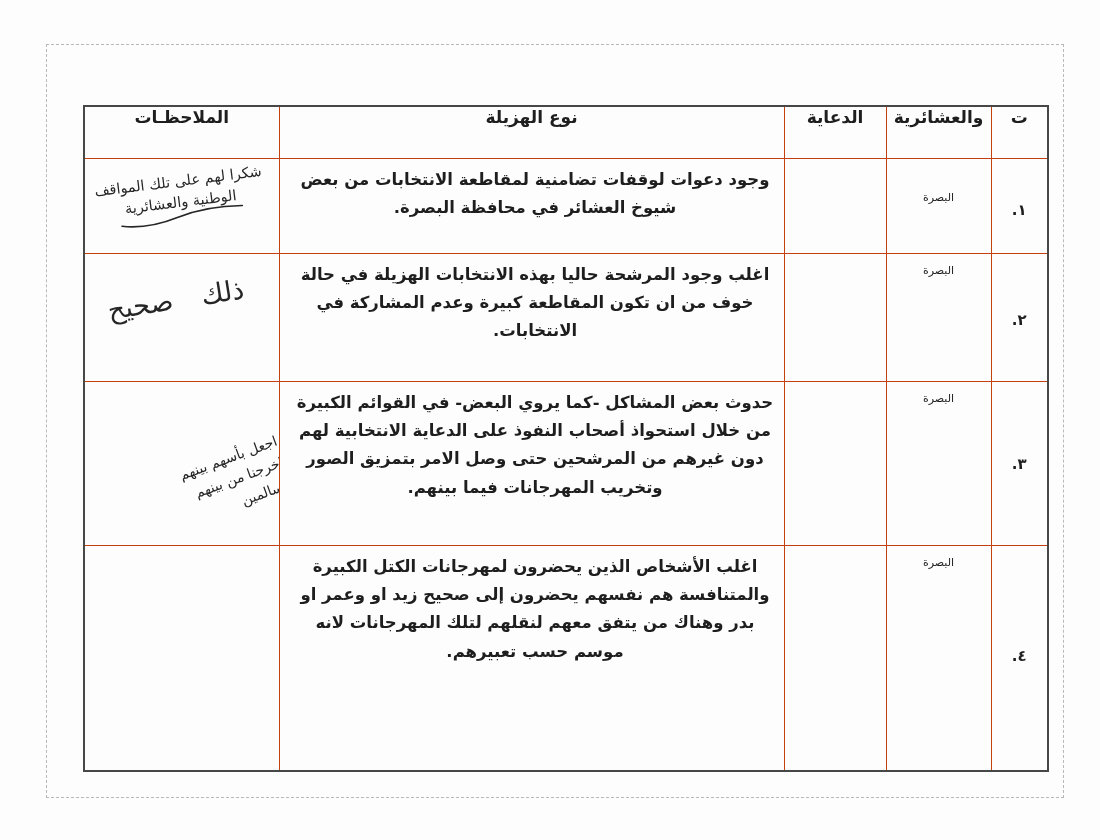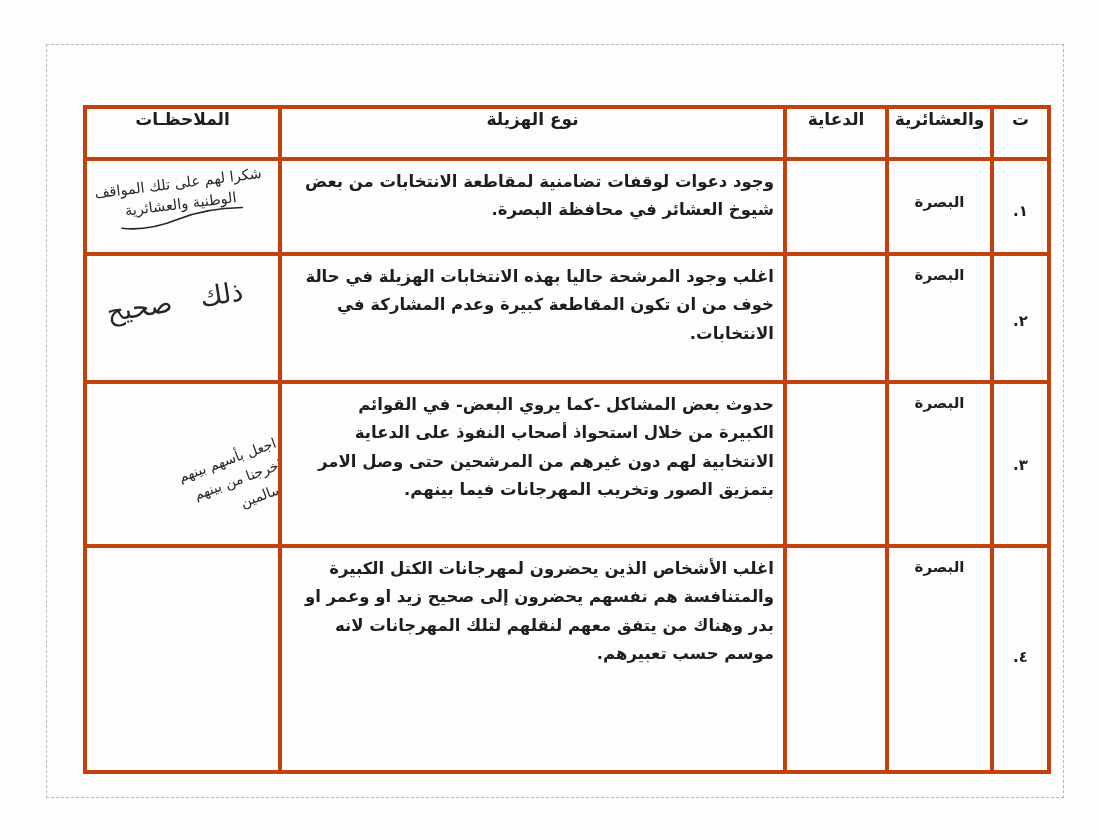--- a/index.html
+++ b/index.html
@@ -13,45 +13,45 @@
     position:absolute;left:46px;top:44px;width:1016px;height:752px;
     border:1px dashed #b9b9b9;pointer-events:none;
   }
   table.doc-table{
     position:absolute;left:83px;top:105px;width:964px;
     border-collapse:collapse;table-layout:fixed;
     direction:rtl;
     border:2px solid #474747;
   }
   .doc-table th,.doc-table td{
-    border:4px solid #c2410c;
+    border:1px solid #c2410c;
     vertical-align:top;
     padding:0;
     overflow:hidden;
   }
   tr.hr{height:52px;}
   tr.r1{height:95px;}
   tr.r2{height:128px;}
   tr.r3{height:164px;}
   tr.r4{height:226px;}
   th{
     font-size:17px;font-weight:bold;text-align:center;vertical-align:middle;
     letter-spacing:.5px;
   }
   td.num{position:relative;}
   td.num span{
     position:absolute;top:45%;left:0;right:0;
     text-align:center;font-weight:bold;font-size:15px;
   }
-  td.gov{text-align:center;font-weight:bold;font-size:15px;margin-left:33px;}
+  td.gov{text-align:center;font-weight:normal;font-size:11px;margin-left:33px;}
   tr.r1 td.gov{padding-top:32px;}
   tr.r2 td.gov,tr.r3 td.gov,tr.r4 td.gov{padding-top:10px;}
   td.act{
     font-weight:bold;font-size:16.5px;line-height:1.72;
-    text-align:right;padding:7px 9px 4px 16px;
+    text-align:center;padding:7px 9px 4px 16px;
   }
   td.notes{position:relative;}
   .hw{
     position:absolute;color:#262626;
     font-size:14.5px;line-height:1.45;font-weight:normal;
     white-space:nowrap;
   }
   .hw1{
     top:12px;right:14px;transform:rotate(-7deg);text-align:center;
   }

